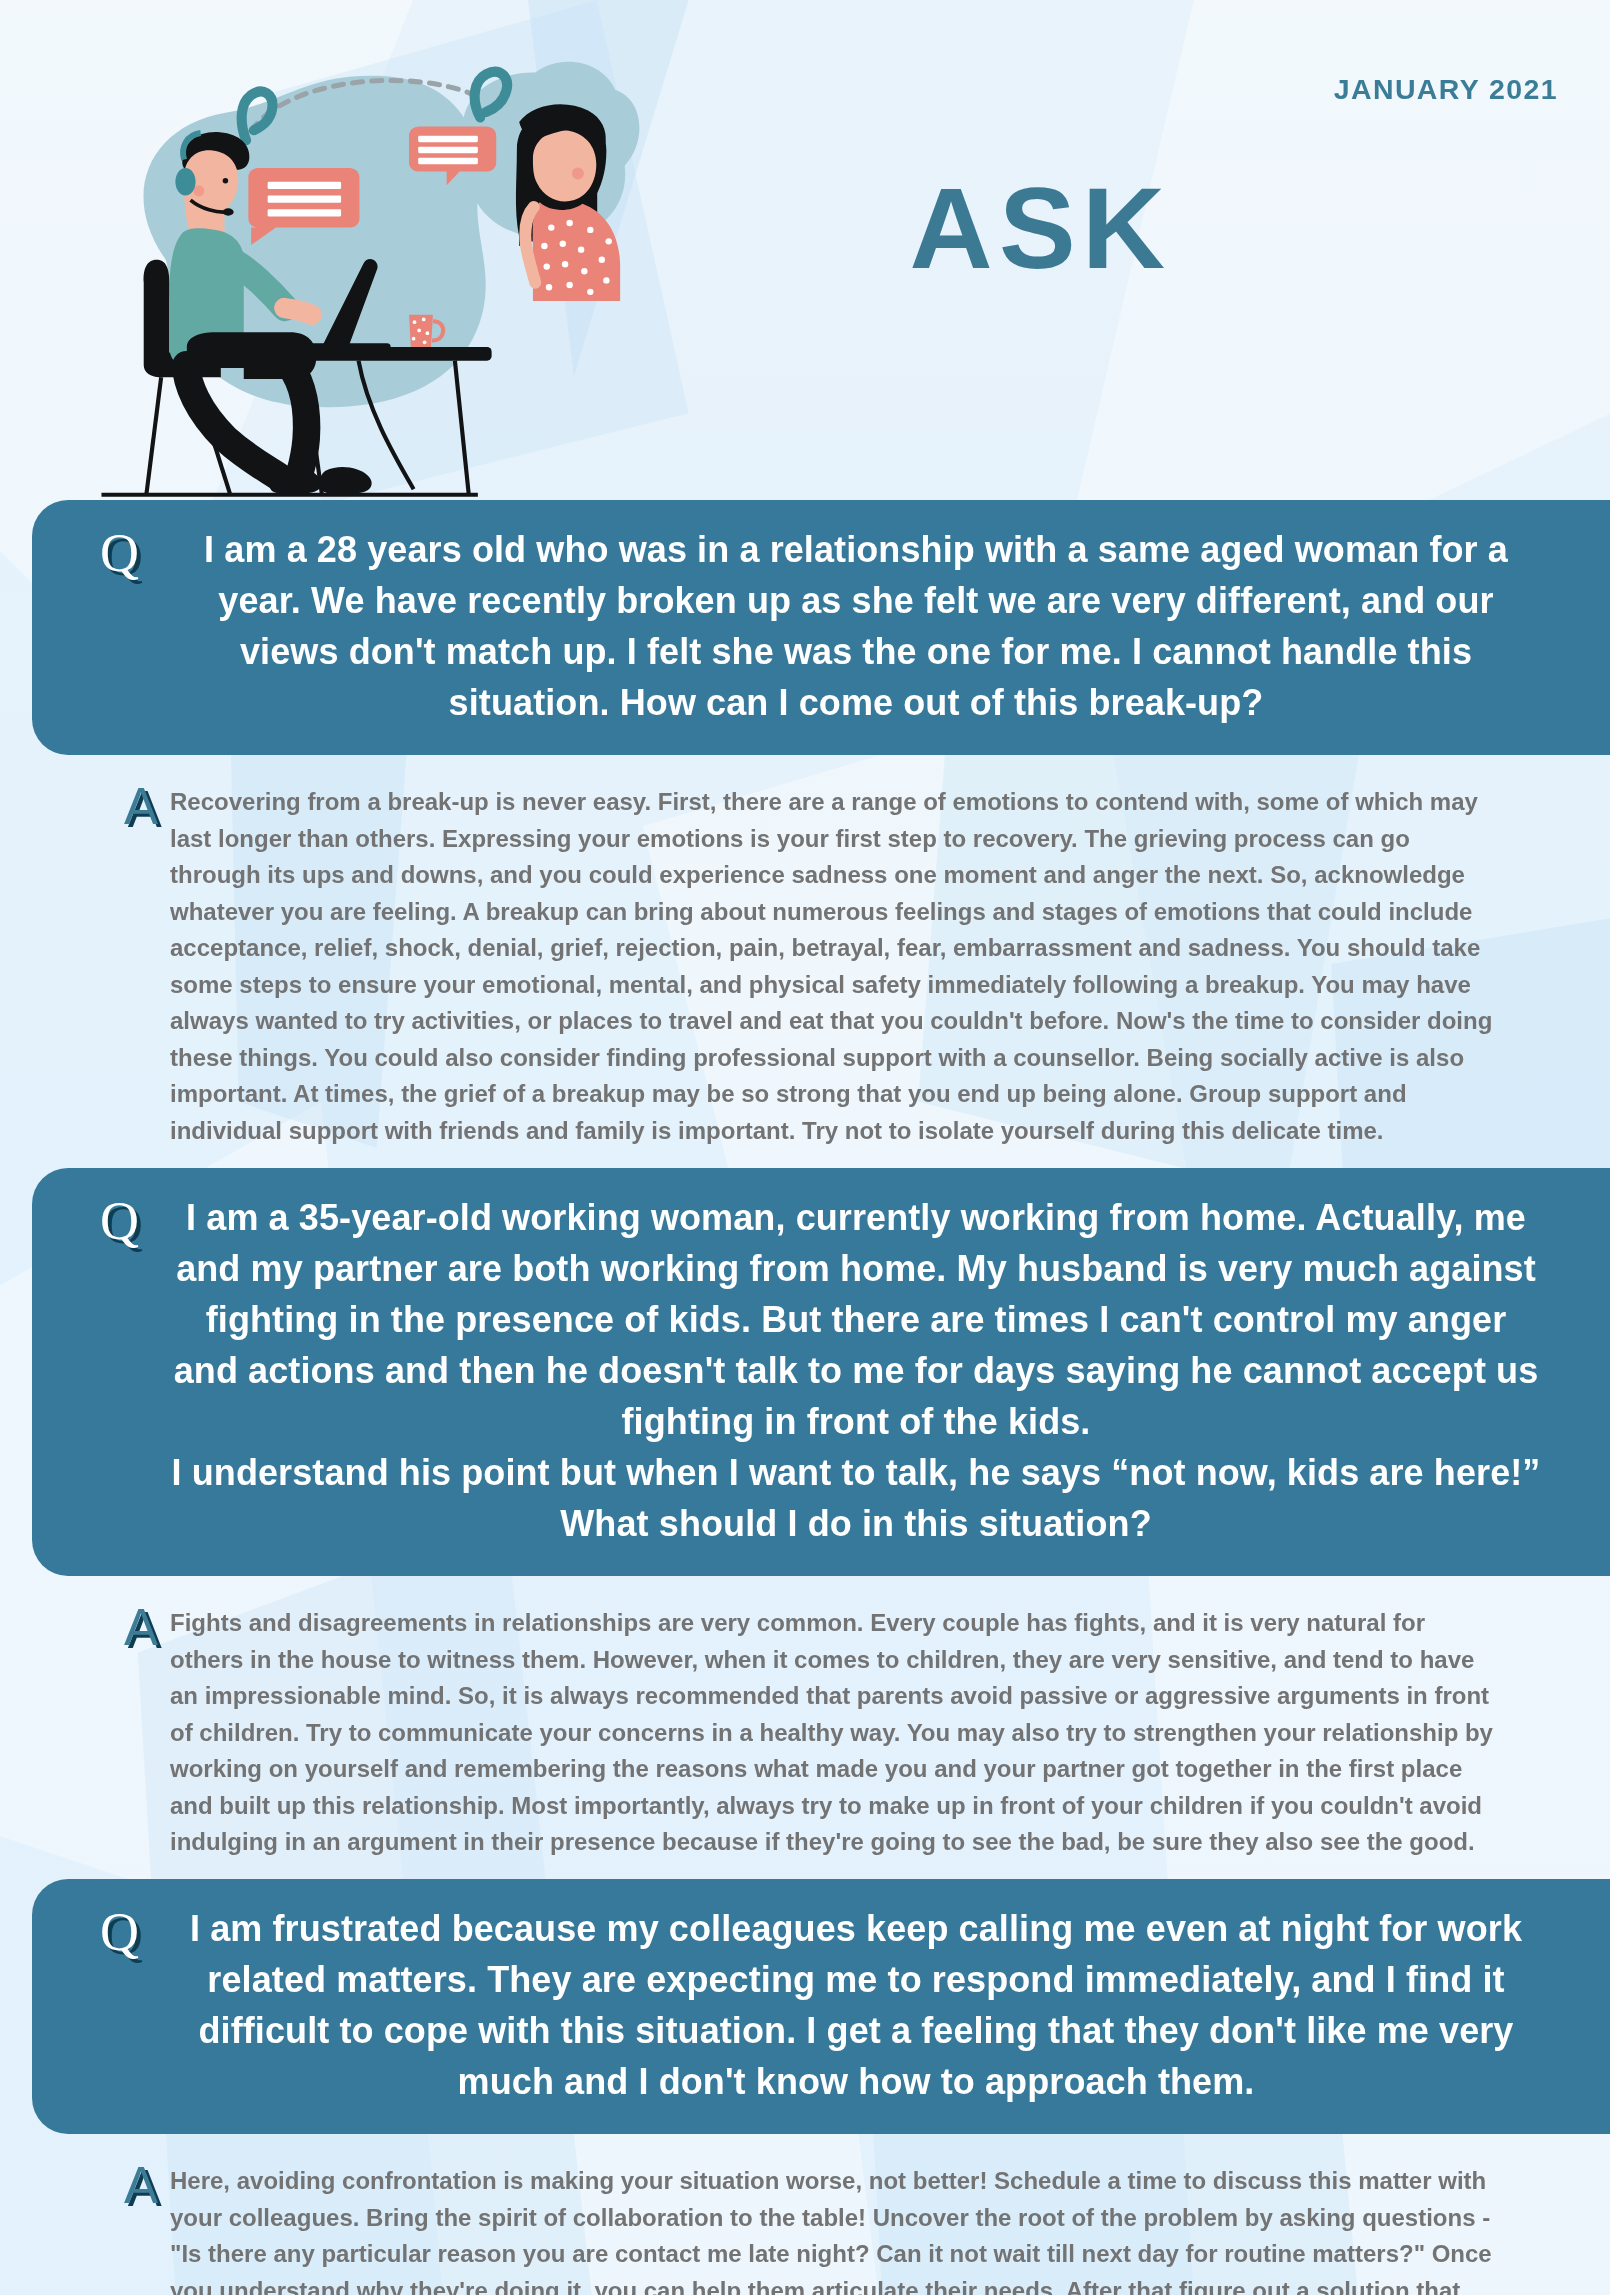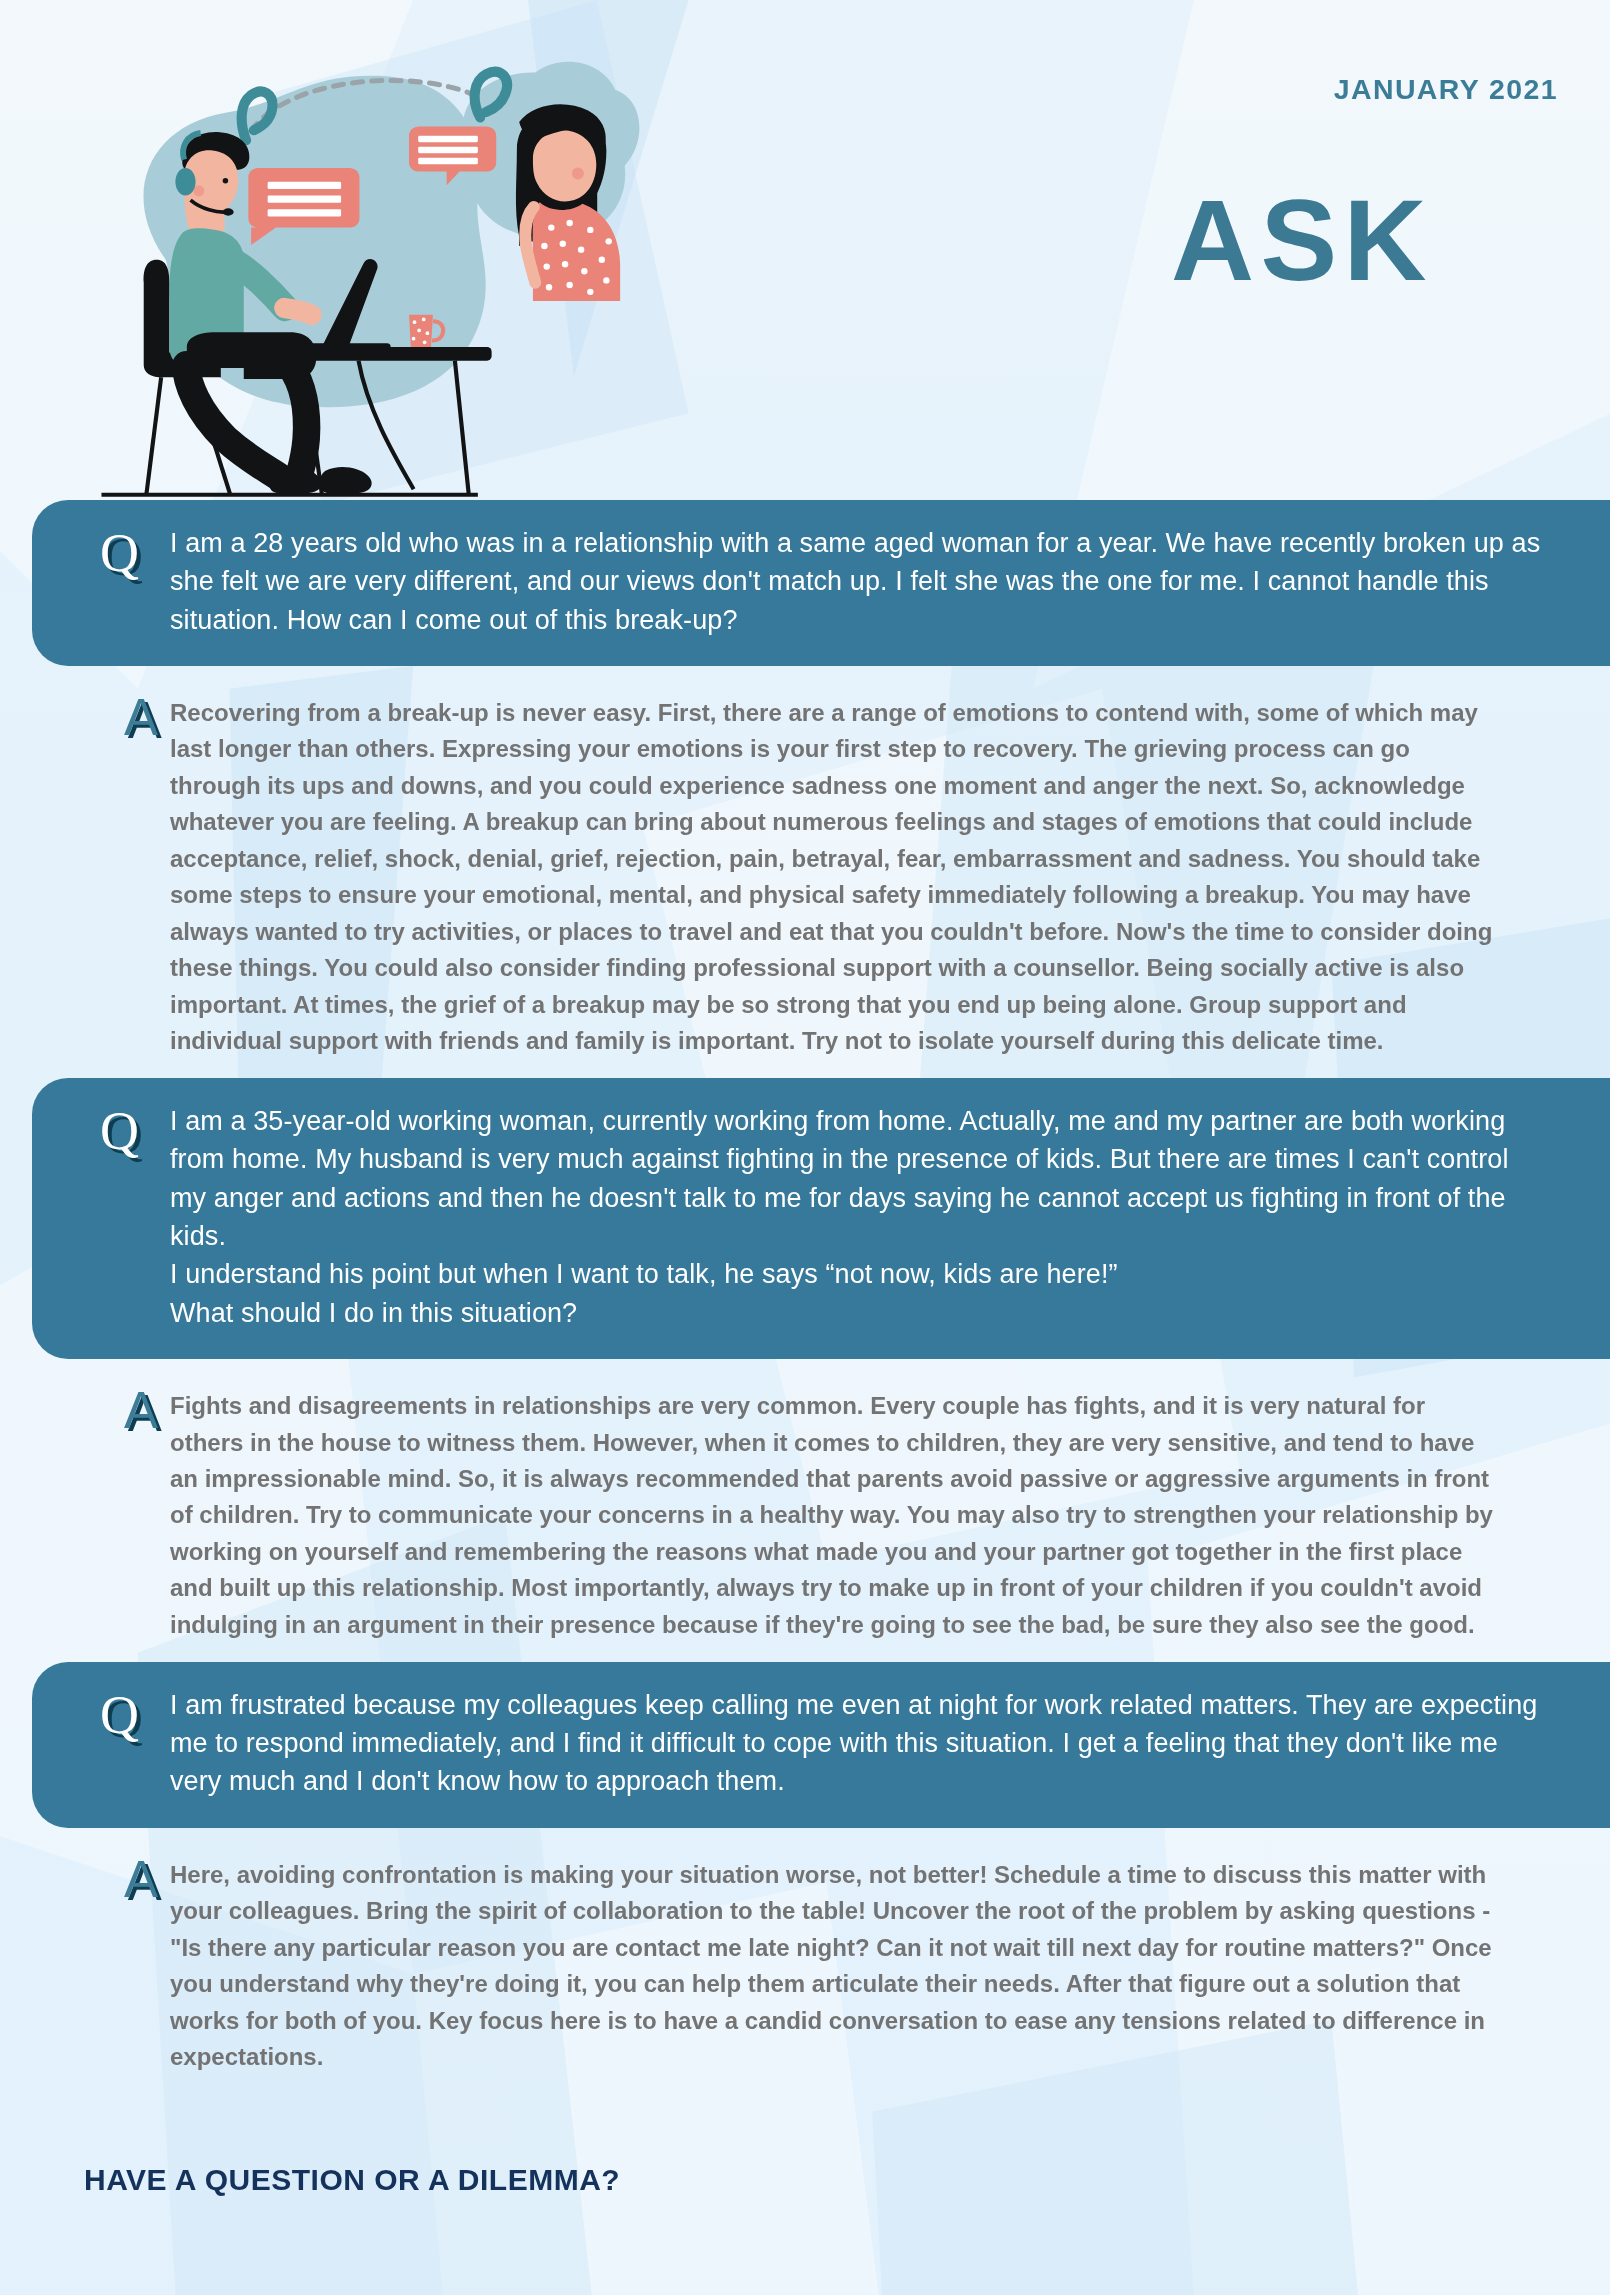--- a/index.html
+++ b/index.html
@@ -36,24 +36,23 @@
     font-size:28.5px;
     font-weight:bold;
     letter-spacing:1.4px;
     color:#3b7c97;
     font-family:"Liberation Sans", sans-serif;
   }
 
   .masthead {
     position:absolute;
     left:673px;
-    top:188px;
+    top:176px;
     width:735px;
-    text-align:right;
-    margin-left:25px;
+    text-align:center;
   }
   .masthead .line1 {
     display:block;
     font-size:115px;
     font-weight:bold;
     letter-spacing:6.4px;
     line-height:0.92;
     color:#3c7a94;
   }
   .masthead .line2 {
@@ -104,25 +103,26 @@
     position:absolute;
     left:68px;
     top:26px;
     font-family:"Liberation Serif", serif;
     font-size:54px;
     line-height:1;
     color:#ffffff;
     text-shadow:4.1px 4.1px 0 #0e3d52;
   }
   .q-text {
-    font-size:27px;
+    font-size:36px;
     line-height:1.42;
-    font-weight:normal;
+    font-weight:bold;
     letter-spacing:0.1px;
     white-space:pre-line;
+    text-align:center;
   }
 
   
   .a-block {
     position:relative;
     margin-left:32px;
     margin-right:32px;
     padding:29px 78px 18.4px 138px;
   }
   .a-mark {

